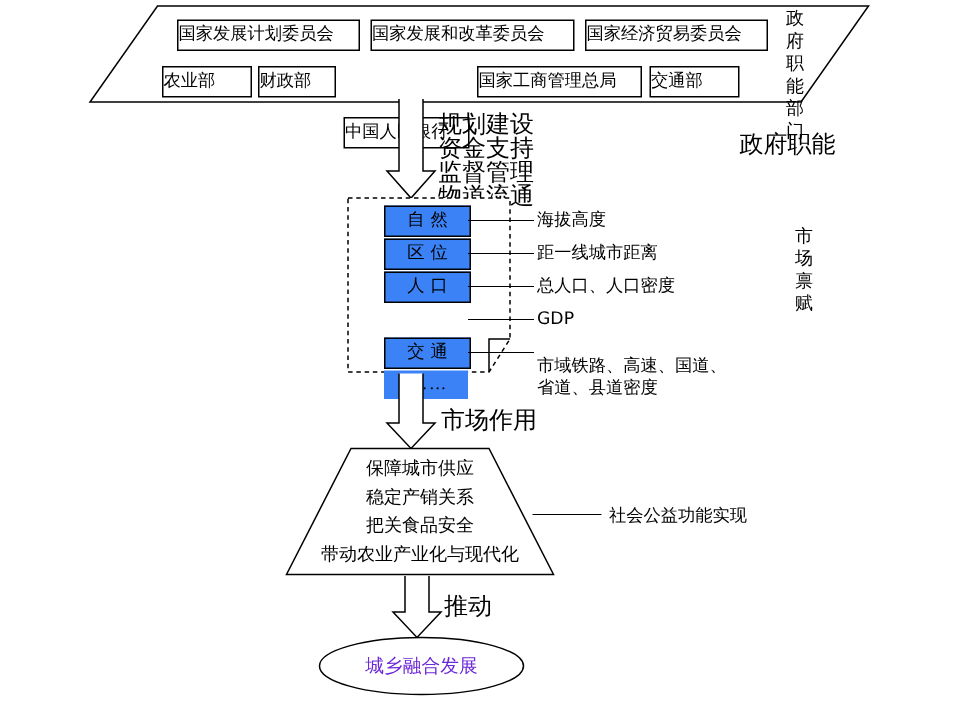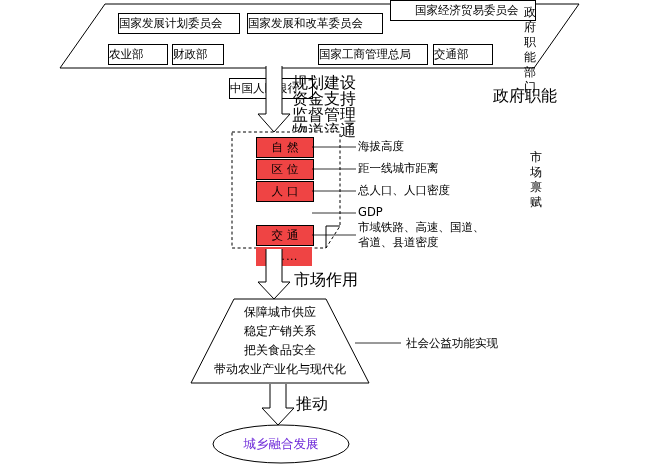--- a/index.html
+++ b/index.html
@@ -46,21 +46,21 @@
     font-size: 16px;
     line-height: 16px;
     color: #000;
     font-family: "DejaVu Sans", sans-serif;
     white-space: pre-line;
     text-align: center;
   }
   .attr-box {
     position: absolute;
     border: 1px solid #000;
-    background: #ef4444;
+    background: #3b82f6;
     width: 56px;
     height: 19px;
     line-height: 19px;
     text-align: center;
     font-size: 11.5px;
     font-family: Liberation Serif, serif;
     color: #000;
     letter-spacing: 4px;
     text-indent: 4px;
   }
@@ -95,21 +95,21 @@
 <body>
 
 <div id="stage">
 
   <svg class="para-svg" width="520" height="70">
     <polygon points="45,2 519,2 474,66 0,66" fill="#ffffff" stroke="#000000" stroke-width="1"></polygon>
   </svg>
 
   <div class="box" style="left:118px; top:13px; width:120px;">国家发展计划委员会</div>
   <div class="box" style="left:247px; top:13px; width:134px;">国家发展和改革委员会</div>
-  <div class="box" style="left:390px; top:0; width:120px;padding-left:24px;">国家经济贸易委员会</div>
+  <div class="box" style="left:390px; top:13px; width:120px;">国家经济贸易委员会</div>
 
   <div class="box" style="left:108px; top:44px; width:58px;">农业部</div>
   <div class="box" style="left:172px; top:44px; width:50px;">财政部</div>
   <div class="box" style="left:229px; top:44px; width:82px;margin-top:34px;">中国人民银行</div>
   <div class="box" style="left:318px; top:44px; width:108px;">国家工商管理总局</div>
   <div class="box" style="left:433px; top:44px; width:58px;">交通部</div>
 
   <div class="side-label" style="left:522px; top:5px; width:16px;">政
 府
 职
@@ -144,21 +144,21 @@
     <line x1="0" y1="38" x2="44" y2="38" stroke="#000000" stroke-width="0.8"></line>
     <line x1="0" y1="60" x2="44" y2="60" stroke="#000000" stroke-width="0.8"></line>
     <line x1="0" y1="82" x2="44" y2="82" stroke="#000000" stroke-width="0.8"></line>
     <line x1="0" y1="104" x2="44" y2="104" stroke="#000000" stroke-width="0.8"></line>
   </svg>
 
   <div class="attr-note" style="left:358px; top:139px;">海拔高度</div>
   <div class="attr-note" style="left:358px; top:161px;">距一线城市距离</div>
   <div class="attr-note" style="left:358px; top:183px;">总人口、人口密度</div>
   <div class="attr-note" style="left:358px; top:205px;">GDP</div>
-  <div class="attr-note" style="left:358px; top:220px;">市域铁路、高速、国道、
+  <div class="attr-note" style="left:358px; top:236px;">市域铁路、高速、国道、
 省道、县道密度</div>
 
   <div class="side-label" style="left:528px; top:150px; width:16px;">市
 场
 禀
 赋</div>
 
   <svg class="abs" style="left:258px; top:249px;" width="40" height="52">
     <path d="M8,0 L8,33 L0,33 L16,50 L32,33 L24,33 L24,0" fill="#ffffff" stroke="#000000" stroke-width="1"></path>
   </svg>

